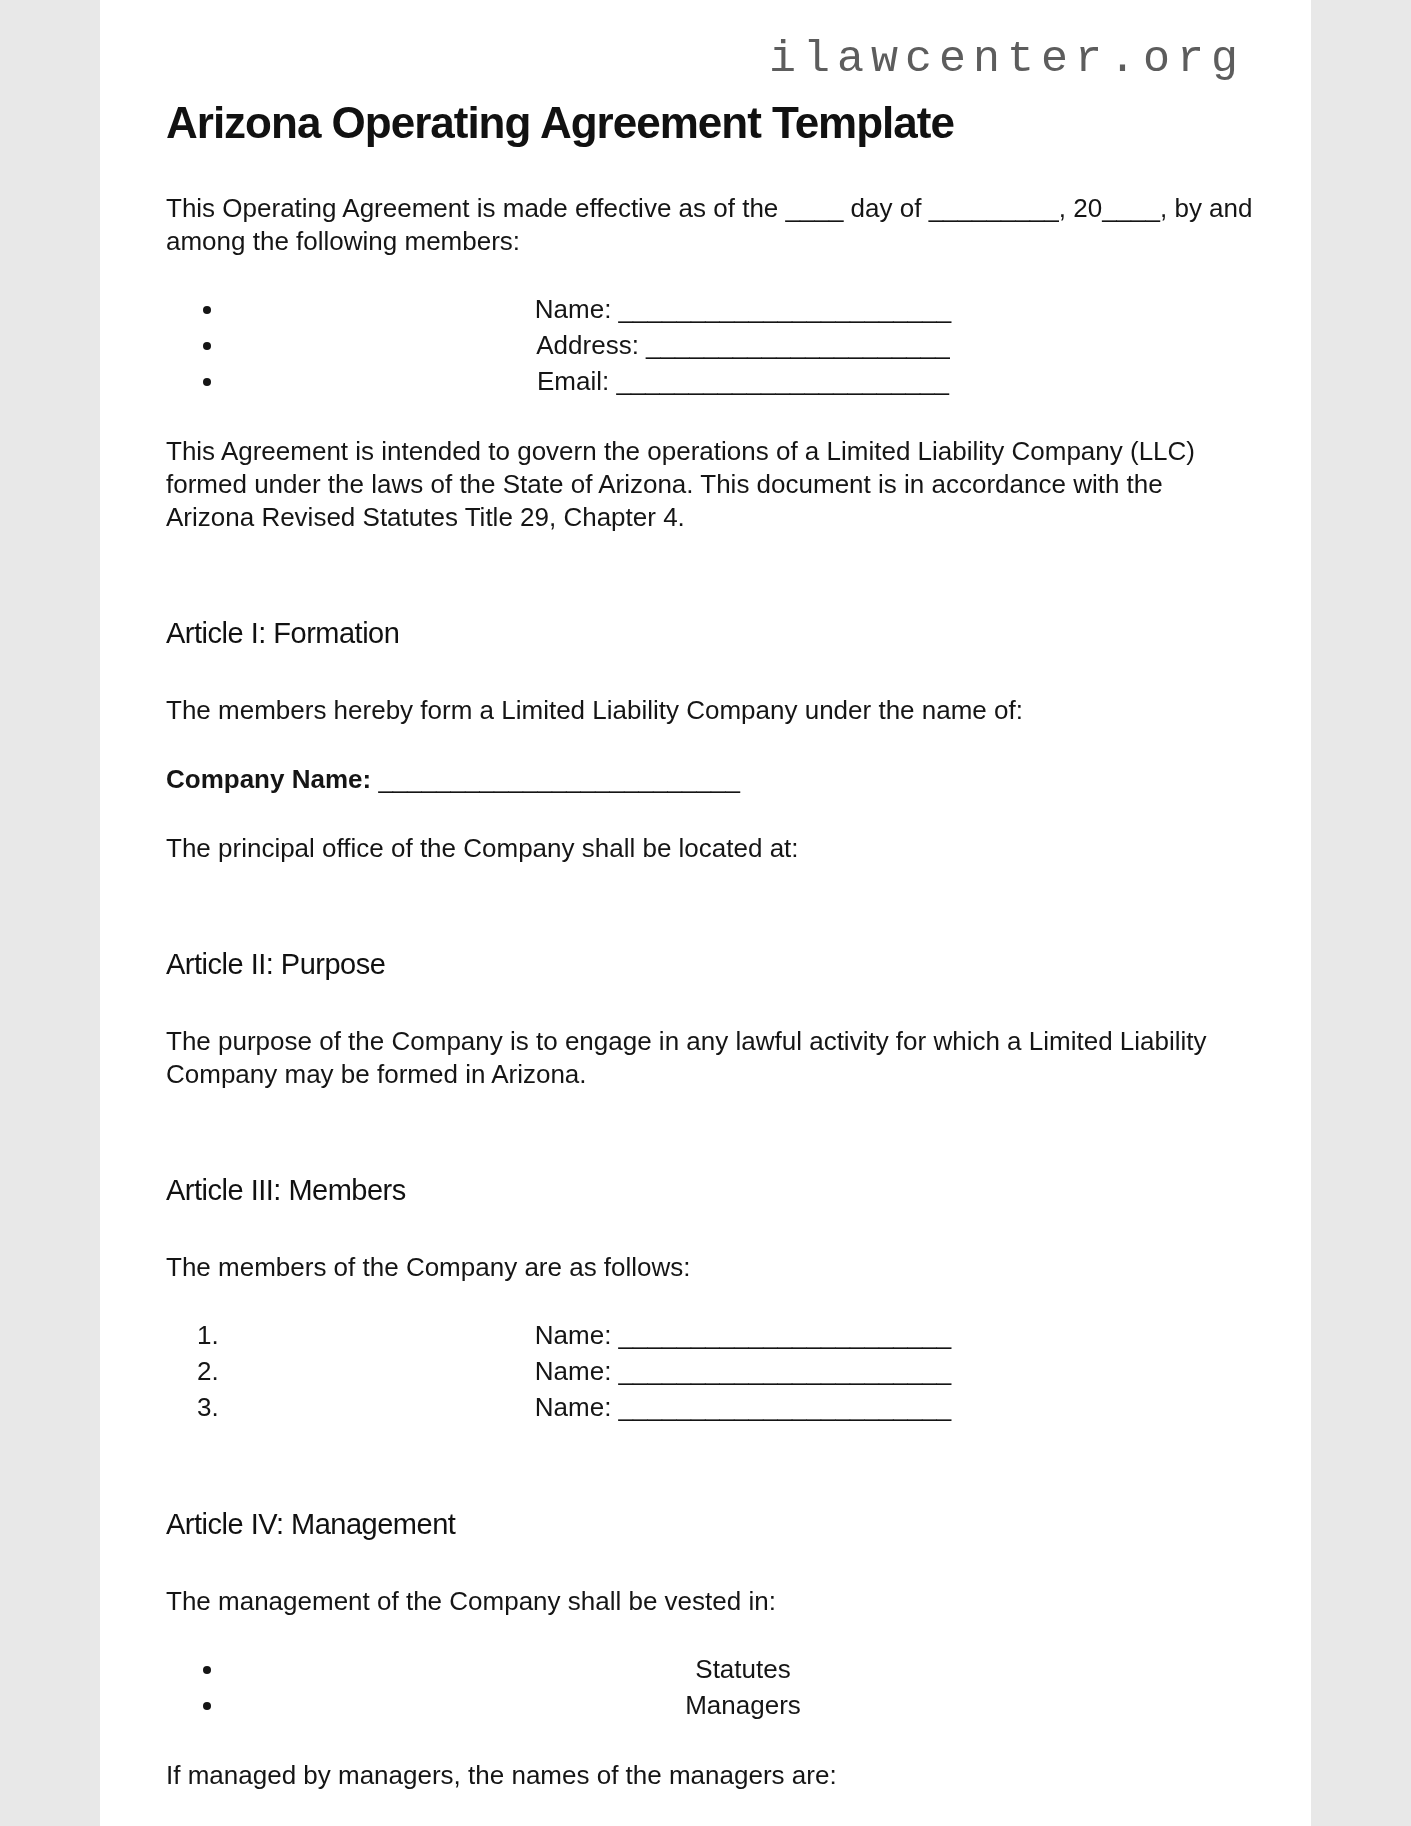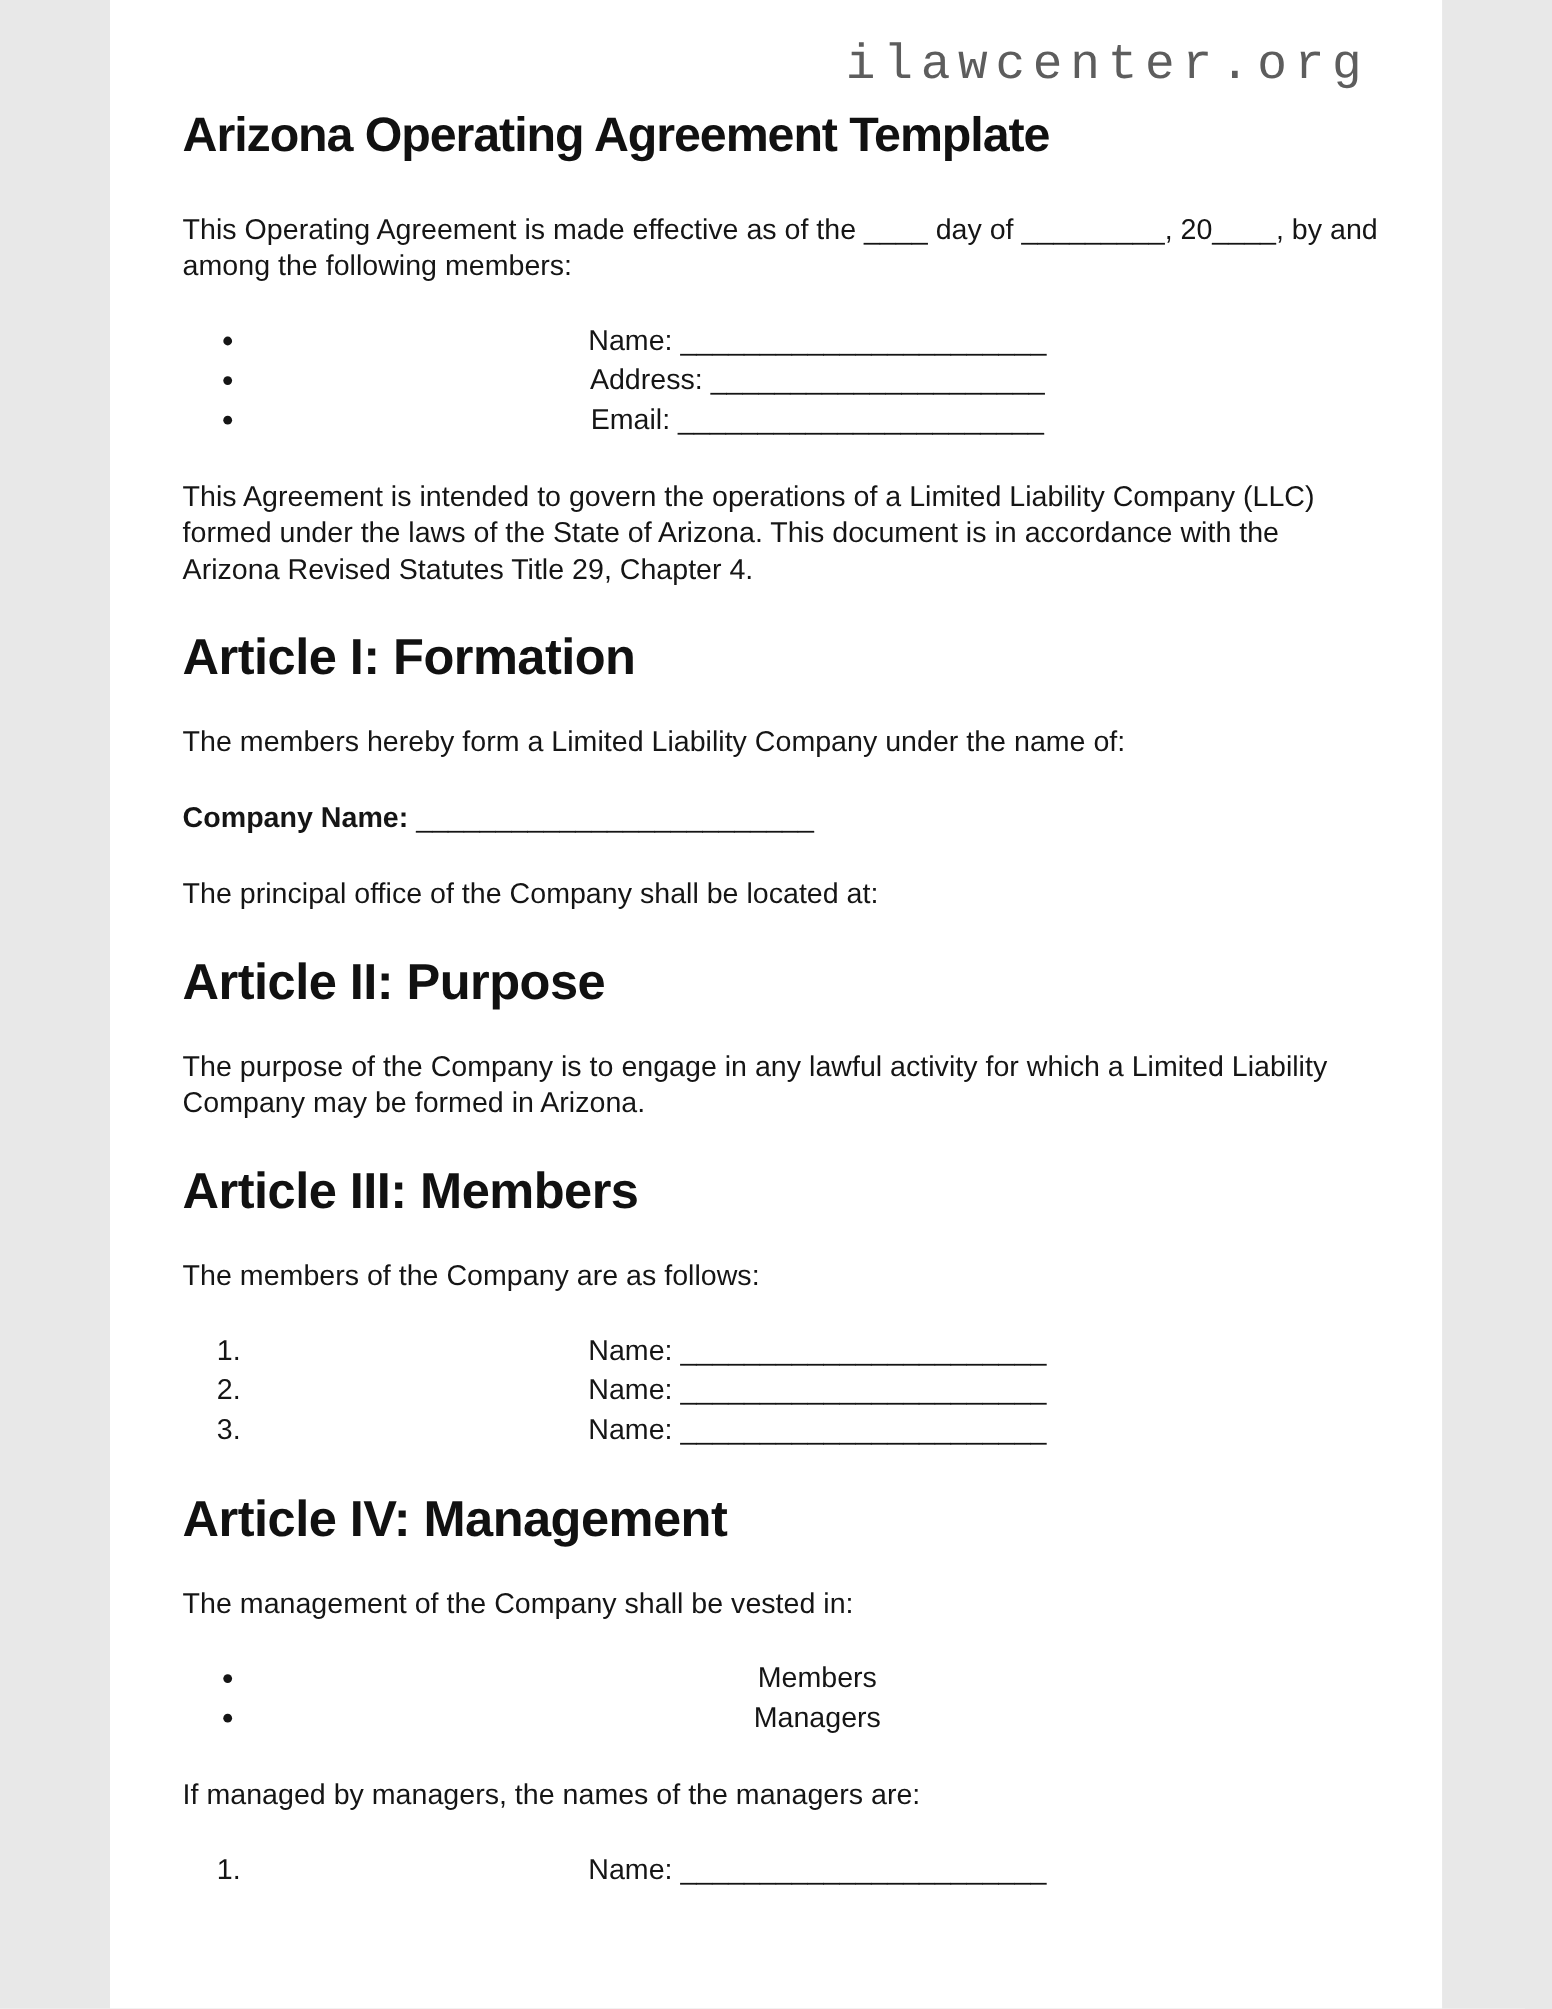--- a/index.html
+++ b/index.html
@@ -31,25 +31,25 @@
     letter-spacing: -1px;
     color: #111111;
   }
   .content {
     width: 1090px;
     font-size: 26px;
     line-height: 33px;
   }
   .content p { margin: 36px 0 33px 0; }
   h2.article-heading {
-    font-size: 46px;
+    font-size: 29px;
     line-height: 50px;
-    font-weight: 700;
+    font-weight: 400;
     letter-spacing: -0.5px;
-    margin: 38px 0 36px 0;
+    margin: 74px 0 36px 0;
     color: #111111;
   }
   ul.doc-list, ol.doc-list {
     margin: 33px 0;
     padding-left: 60px;
     text-align: center;
   }
   ul.doc-list { list-style: disc; }
   ol.doc-list { list-style: decimal; }
   .doc-list li { padding-left: 4px; line-height: 36px; }
@@ -98,21 +98,21 @@
       <li>Name: _______________________</li>
       <li>Name: _______________________</li>
       <li>Name: _______________________</li>
     </ol>
 
     <h2 class="article-heading">Article IV: Management</h2>
 
     <p>The management of the Company shall be vested in:</p>
 
     <ul class="doc-list">
-      <li>Members</li>
+      <li>Statutes</li>
       <li>Managers</li>
     </ul>
 
     <p>If managed by managers, the names of the managers are:</p>
 
     <ol class="doc-list">
       <li>Name: _______________________</li>
 
     </ol>
 

